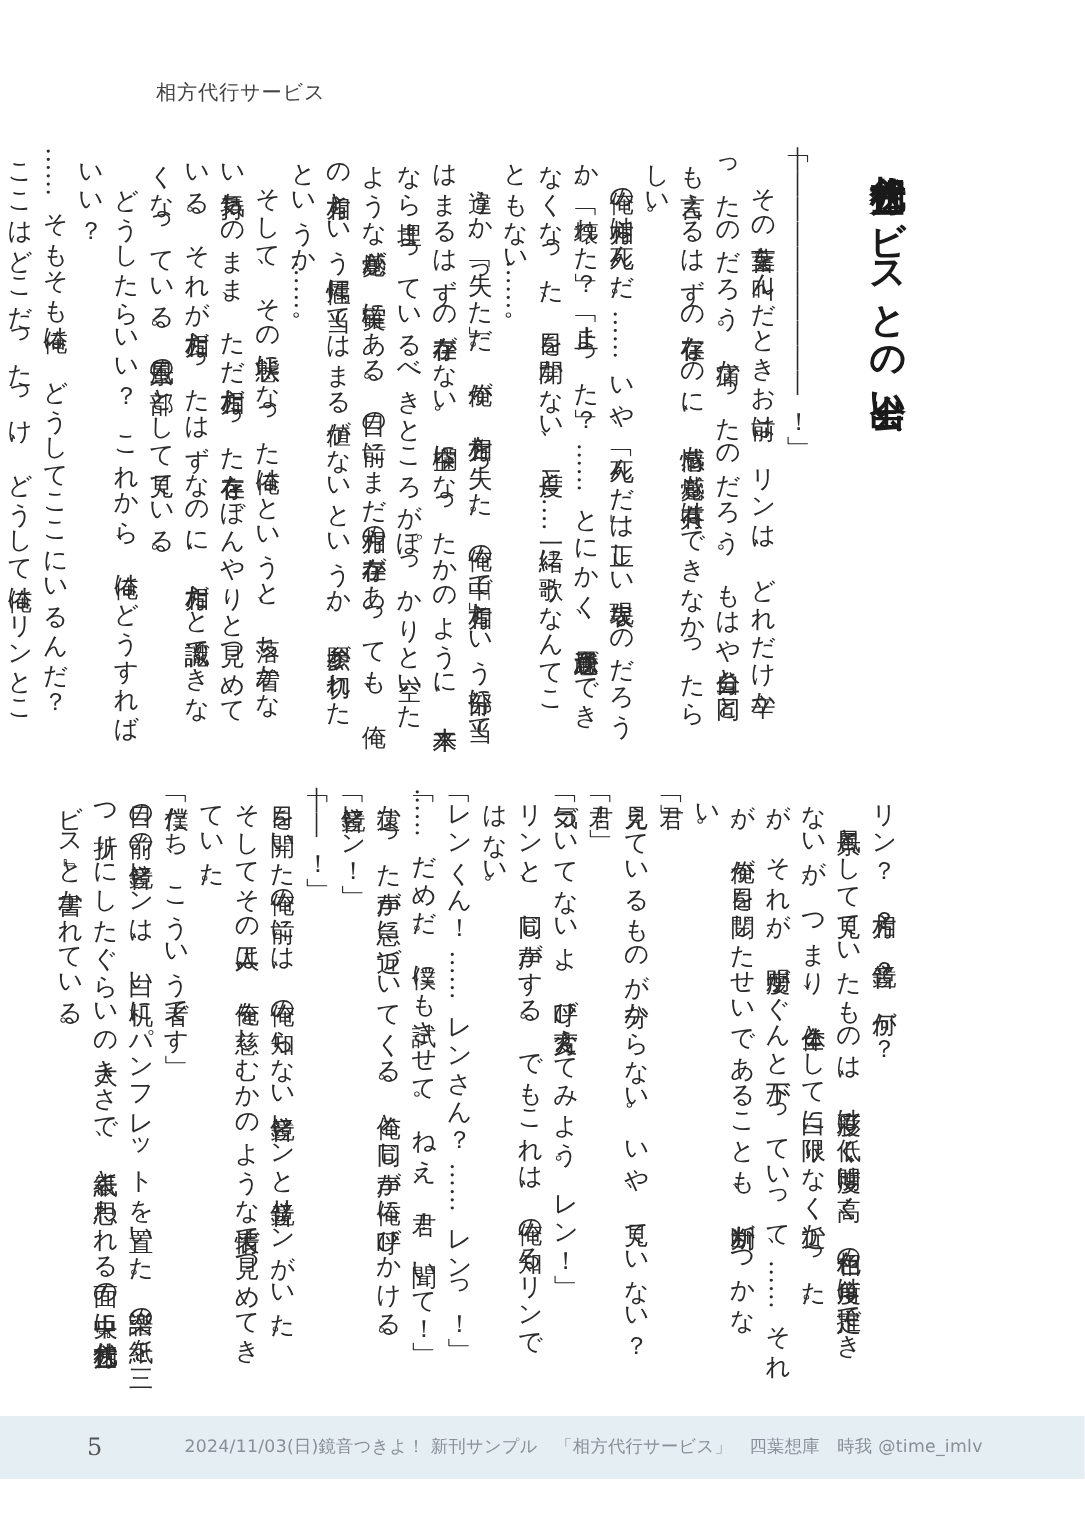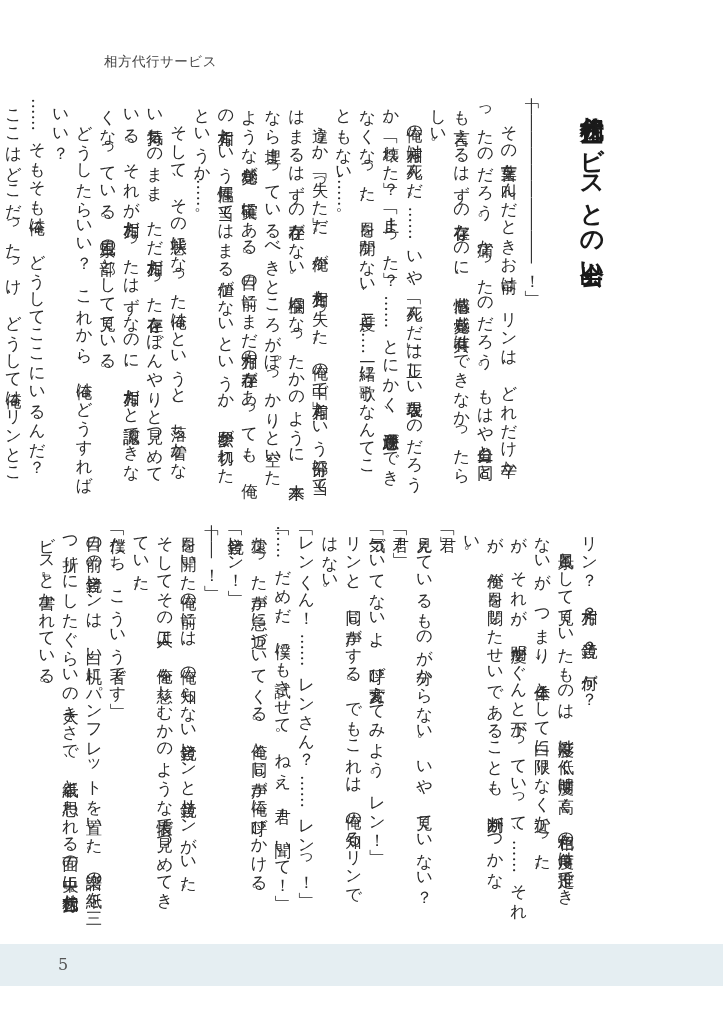--- a/index.html
+++ b/index.html
@@ -68,13 +68,14 @@
   <p>遠かった声が急に近づいてくる。俺と同じ声が俺に呼びかける。</p>
   <p>「鏡音レン！」</p>
   <p>「――！」</p>
   <p>目を開いた俺の前には、俺の知らない鏡音レンと鏡音リンがいた。そしてその二人は、俺を慈しむかのような表情で見つめてきていた。</p>
   <p>「僕たち、こういう者です」</p>
   <p>目の前の鏡音レンは、白い机にパンフレットを置いた。楽譜の紙を三つ折りにしたぐらいの大きさで、表紙と思われる面の中央に『相方代行サービス』と書かれている。</p>
 </div>
 
 <div class="footer">
   <span class="page-num">5</span>
+  <span class="footer-text">2024/11/03(日)鏡音つきよ！ 新刊サンプル　「相方代行サービス」　四葉想庫　時我 @time_imlv</span>
 </div>
 
 </body></html>

